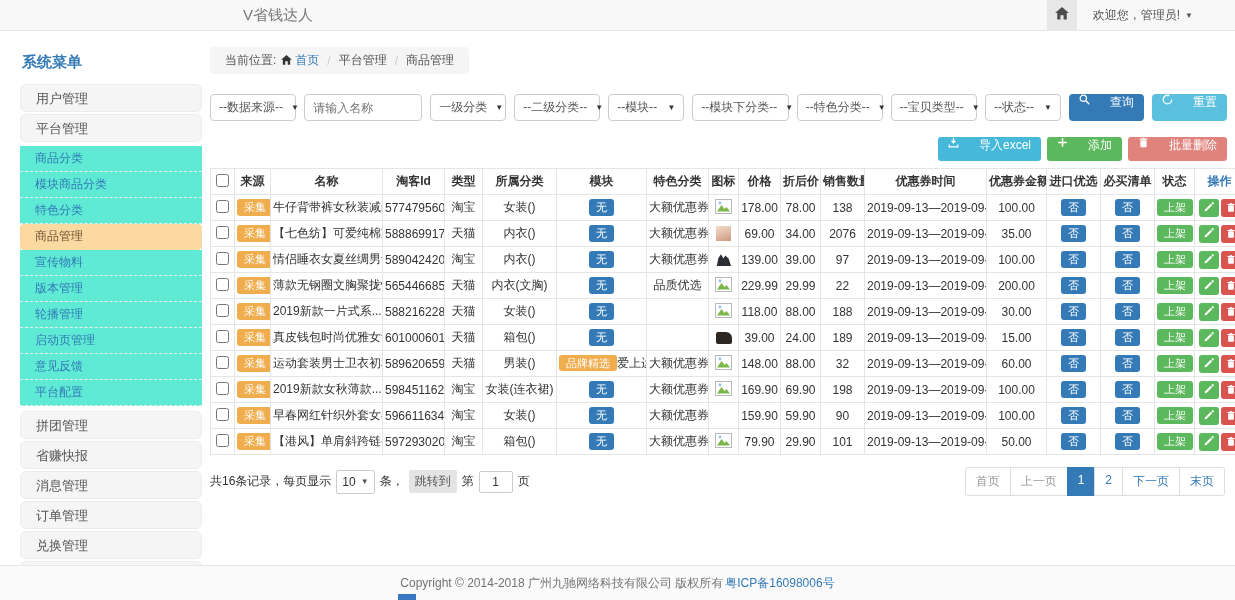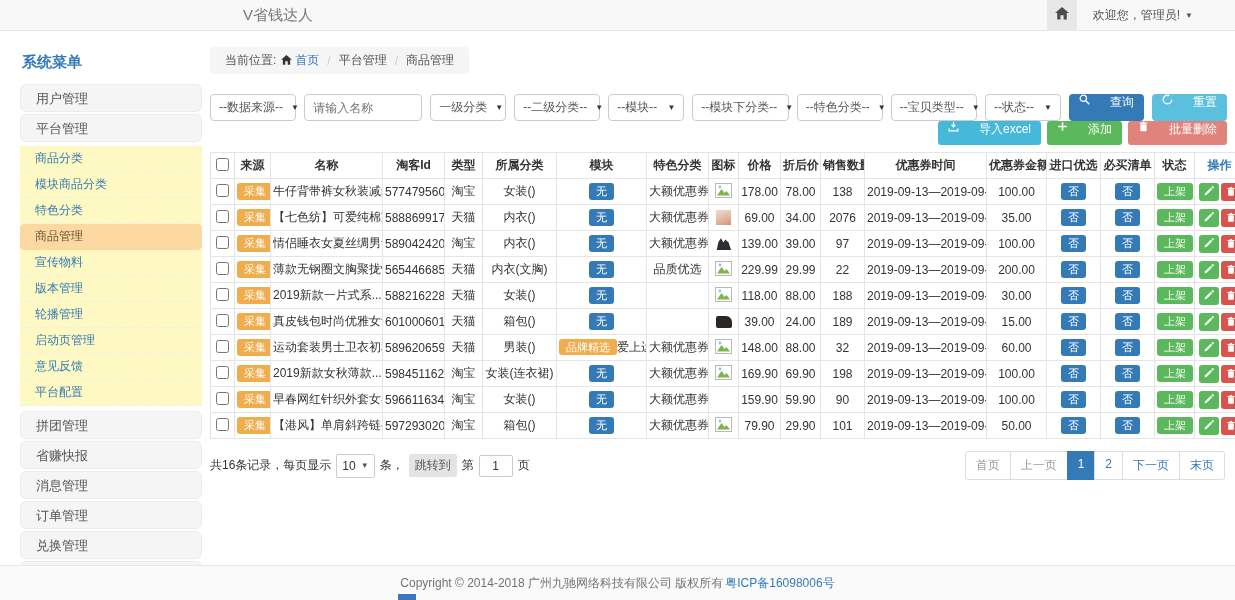--- a/index.html
+++ b/index.html
@@ -14,38 +14,38 @@
   .topbar-right { margin-left:auto; display:flex; align-items:center; height:31px; }
   .home-box { width:30px; height:31px; background:#e7e7e7; display:flex; align-items:center; justify-content:center; cursor:pointer; }
   .welcome { font-size:12px; color:#555; padding:0 42px 0 16px; display:flex; align-items:center; gap:5px; cursor:pointer; }
   .caret-sm { font-size:8px; color:#555; }
   
   .sidebar { position:absolute; left:20px; top:45px; width:182px; z-index:1; }
   .side-title { color:#337ab7; font-size:15px; font-weight:bold; padding:8px 2px 12px; }
   .side-group { height:28px; line-height:28px; background:#f5f5f5; border:1px solid #ececec; border-radius:6px;
                 padding-left:15px; font-size:13px; color:#555; margin-bottom:2px; cursor:pointer; }
   .side-sub { height:26px; line-height:25px; padding-left:15px; font-size:12px; color:#337ab7;
-              border-bottom:1px dashed #ededed; background:#fef9c3; cursor:pointer; white-space:nowrap; overflow:hidden; }
+              border-bottom:1px dashed #ededed; background:#5eead4; cursor:pointer; white-space:nowrap; overflow:hidden; }
   .side-sub.active { background:#fcd9a0; border-radius:4px; color:#6b5436; border-bottom-color:transparent; }
   
   .main { position:absolute; left:210px; top:47px; width:1017px; }
   .breadcrumb { display:inline-flex; align-items:center; gap:5px; background:#f5f5f5; border-radius:4px;
                 padding:5px 15px; font-size:12px; color:#555; }
   .breadcrumb .link { color:#337ab7; display:inline-flex; align-items:center; gap:3px; cursor:pointer; }
   .breadcrumb .sep { color:#ccc; padding:0 3px; }
   .filters { display:flex; gap:8px; margin-top:20px; align-items:center; flex-wrap:nowrap; }
   .sel { height:27px; border:1px solid #ccc; border-radius:4px; background:#fff; font-size:12px; color:#555;
          display:flex; align-items:center; justify-content:space-between; padding:0 8px; min-width:76px; cursor:pointer; white-space:nowrap; }
   .sel .caret { font-size:8px; color:#333; margin-left:8px; }
   .txt-input { height:27px; width:118px; border:1px solid #ccc; border-radius:4px; font-size:12px; padding:0 8px; color:#555; }
   .btn { height:27px; border:none; border-radius:4px; color:#fff; font-size:12px; display:inline-flex;
          gap:20px; padding:0 10px; cursor:pointer; white-space:nowrap; }
   .btn-query { background:#337ab7; }
   .btn-reset { background:#5bc0de; }
-  .actions { display:flex; justify-content:flex-end; gap:6px; }
+  .actions { display:flex; justify-content:flex-end; gap:6px; margin-top:16px; }
   .actions .btn { height:24px; border-radius:3px; }
   .btn-import { background:#46b8da; }
   .btn-add { background:#5cb85c; }
   .btn-del { background:#e0837d; }
   
   table { width:100%; border-collapse:collapse; table-layout:fixed; margin-top:7px; }
   th,td { border:1px solid #e5e5e5; font-size:12px; text-align:center; padding:0 2px; height:26px;
           overflow:hidden; white-space:nowrap; vertical-align:middle; }
   th { font-weight:bold; color:#333; }
   th.op { color:#337ab7; }

